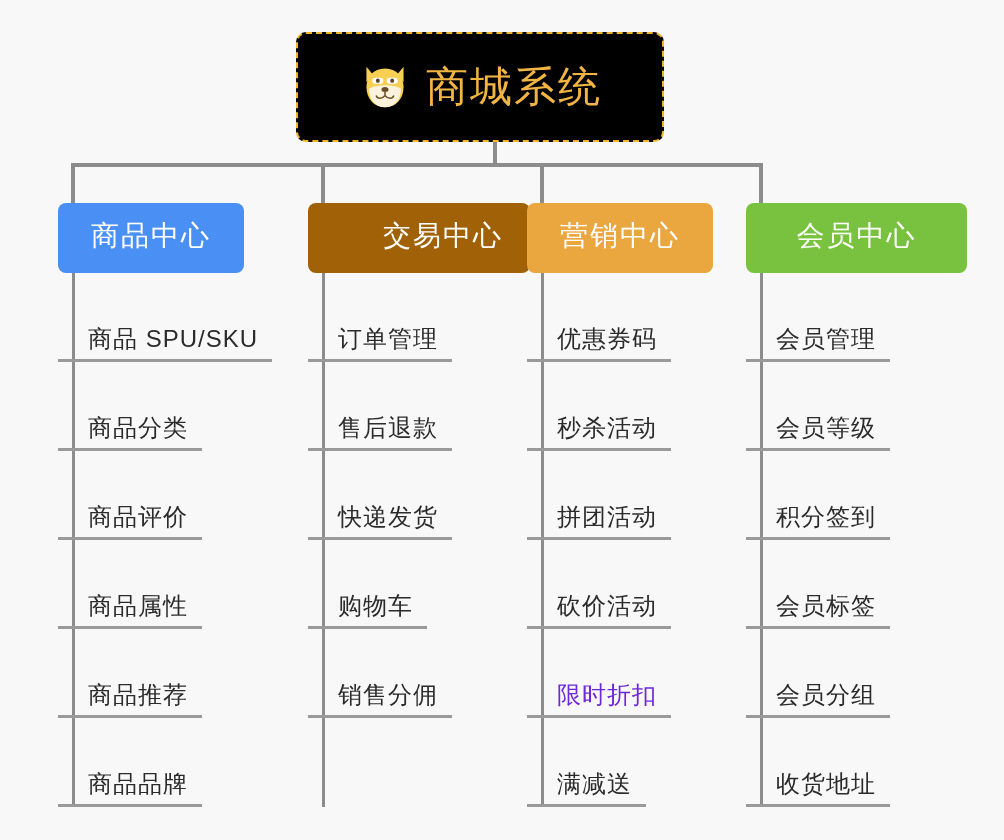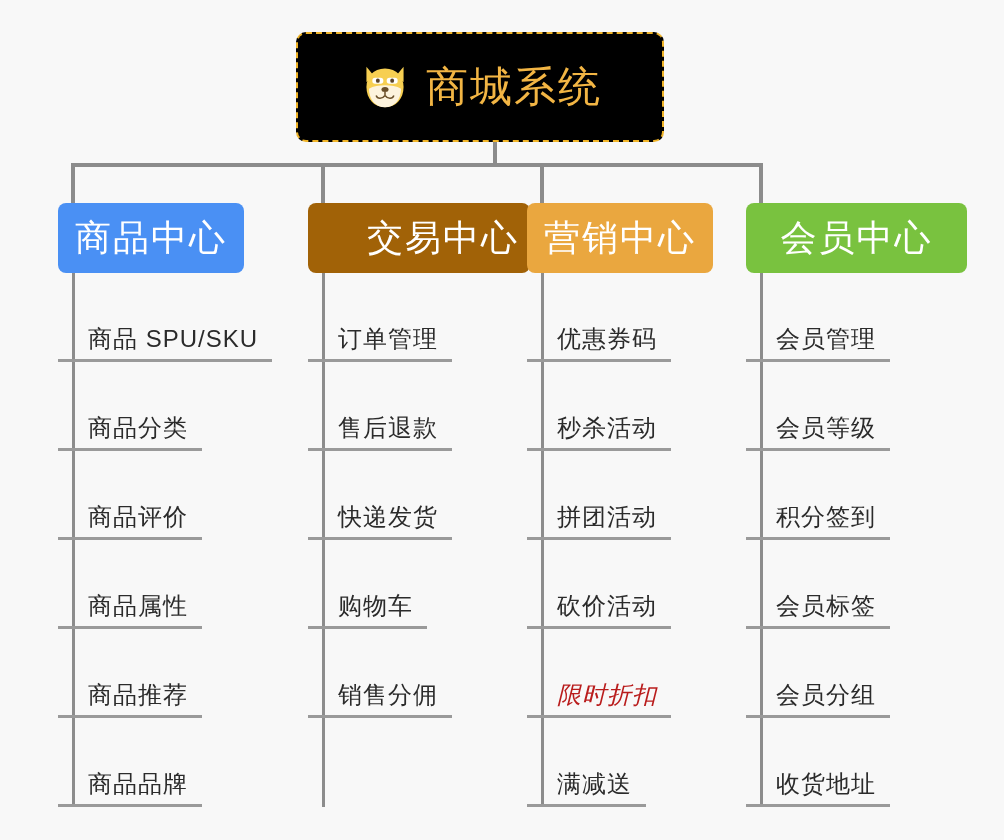--- a/index.html
+++ b/index.html
@@ -68,25 +68,26 @@
     top: 0;
     left: 0;
     height: 70px;
     border-radius: 8px;
     display: flex;
     align-items: center;
     justify-content: center;
     box-sizing: border-box;
   }
   .cat-label {
-    font-size: 36px;
+    font-size: 28px;
     color: #ffffff;
     letter-spacing: 2px;
     line-height: 1;
     white-space: nowrap;
+    font-family: Liberation Mono, monospace;
   }
 
   
   .spine {
     position: absolute;
     width: 3px;
     background: #8c8c8c;
   }
 
   .child-list {
@@ -206,21 +207,21 @@
           <div class="child-item">
             <span class="child-text" style="border-bottom-color: rgb(154, 154, 154); color: rgb(43, 43, 43);">秒杀活动</span>
           </div>
           <div class="child-item">
             <span class="child-text" style="border-bottom-color: rgb(154, 154, 154); color: rgb(43, 43, 43);">拼团活动</span>
           </div>
           <div class="child-item">
             <span class="child-text" style="border-bottom-color: rgb(154, 154, 154); color: rgb(43, 43, 43);">砍价活动</span>
           </div>
           <div class="child-item">
-            <span class="child-text" style="border-bottom-color: rgb(154, 154, 154); color: #b91c1c; font-style: italic;">限时折扣</span>
+            <span class="child-text" style="border-bottom-color: rgb(154, 154, 154); color: #6d28d9;">限时折扣</span>
           </div>
           <div class="child-item">
             <span class="child-text" style="border-bottom-color: rgb(154, 154, 154); color: rgb(43, 43, 43);">满减送</span>
           </div>
         </div>
       </div>
       <div class="column" style="left: 746px;">
         <div class="cat-box" style="width: 221px; background: rgb(121, 194, 63);">
           <div class="cat-label">会员中心</div>
         </div>

